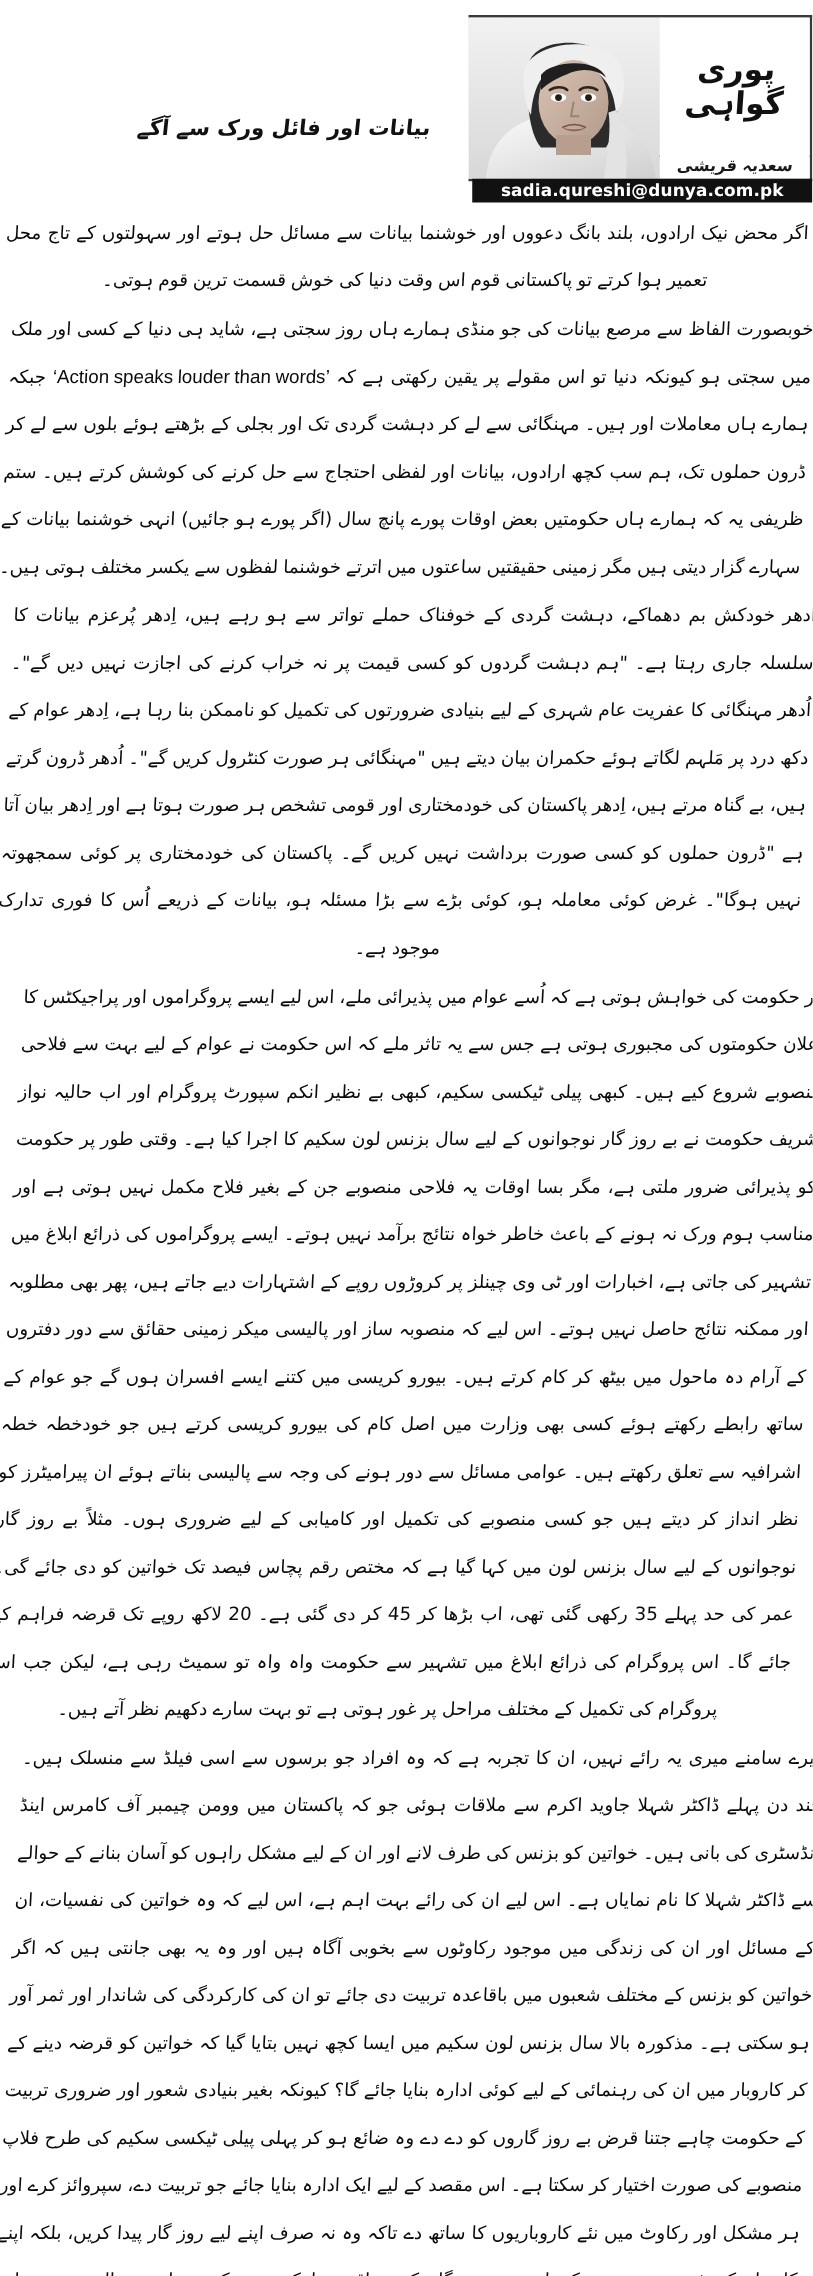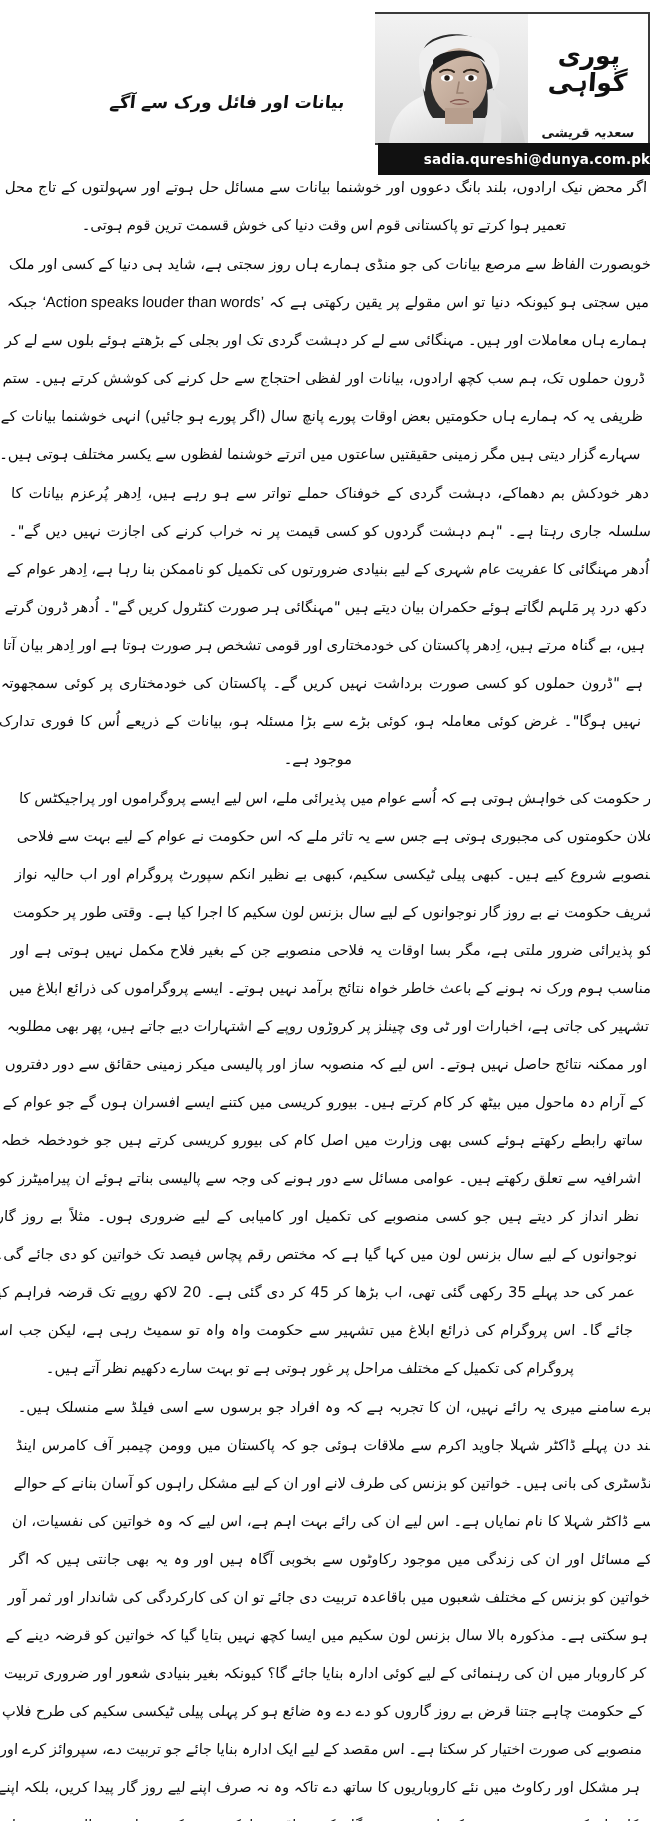--- a/index.html
+++ b/index.html
@@ -95,24 +95,25 @@
     background: #cfcfcf;
   }
   .portrait svg { display: block; }
 
   
   .email-bar {
     position: absolute;
     top: 143px;
     left: 378px;
     width: 272px;
-    height: 32px;
+    height: 19px;
     background: #111111;
     display: flex;
     align-items: center;
+    justify-content: center;
   }
   .email-bar .email-text {
     font-family: "DejaVu Sans", sans-serif;
     direction: ltr;
     font-size: 13.5px;
     font-weight: 700;
     color: #ffffff;
     letter-spacing: 0.1px;
     white-space: nowrap;
   }

